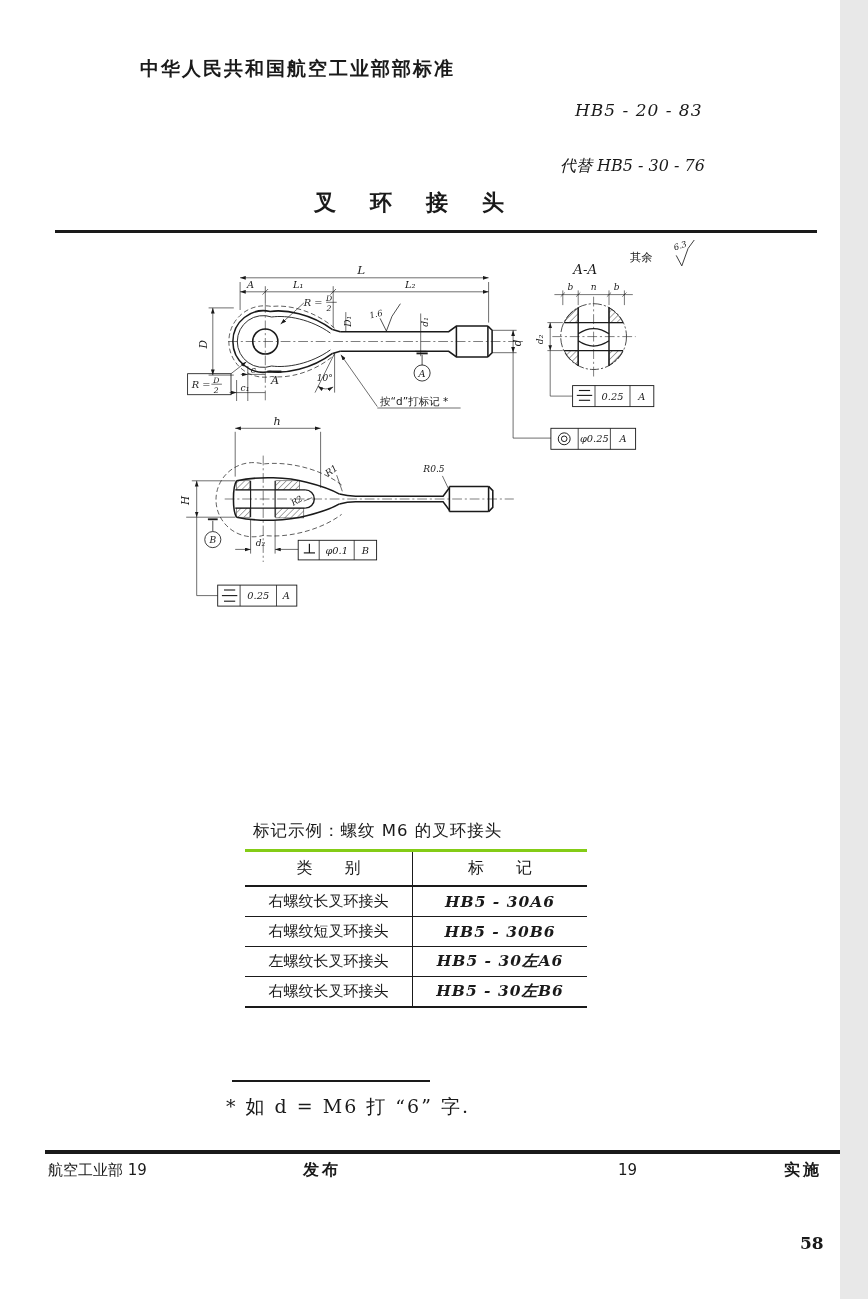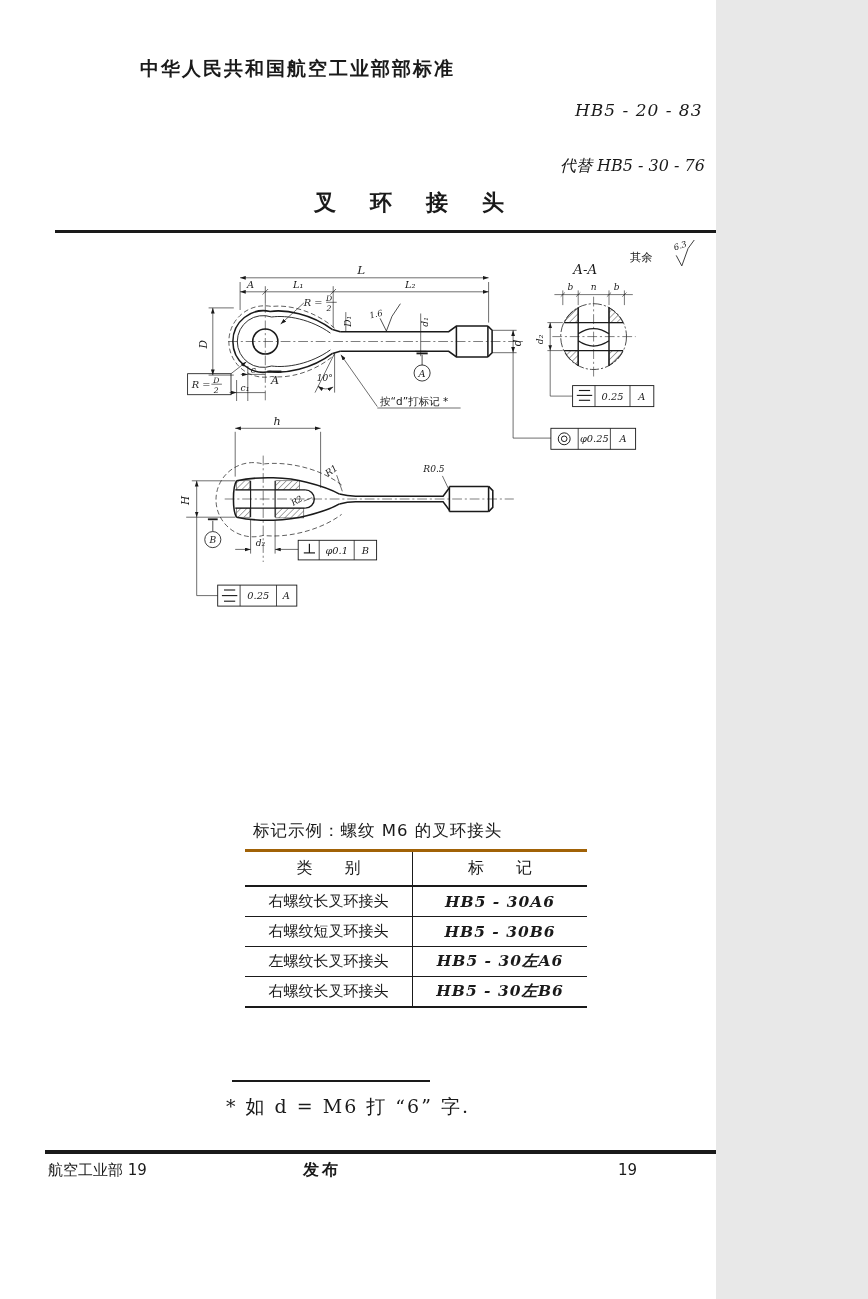--- a/index.html
+++ b/index.html
@@ -1,28 +1,28 @@
 <!DOCTYPE html>
 <html><head>
 <meta charset="utf-8">
 <style>
   html,body{margin:0;padding:0;background:#e8e8e8;}
-  .page{position:relative;width:716px;height:1299px;background:#ffffff;overflow:hidden;
+  .page{position:relative;width:840px;height:1299px;background:#ffffff;overflow:hidden;
         font-family:"DejaVu Sans",sans-serif;color:#1a1a1a;}
   .abs{position:absolute;}
   .hdr{left:140px;top:56px;font-size:19px;font-weight:bold;letter-spacing:2px;}
   .stdno{left:575px;top:100px;font-size:17px;font-style:italic;font-family:"DejaVu Serif",serif;letter-spacing:1px;}
   .replaces{left:560px;top:156px;font-size:16px;font-style:italic;font-family:"DejaVu Serif",serif;text-align:right;}
   .title{left:314px;top:188px;font-size:22px;font-weight:bold;letter-spacing:34px;}
   .rule{background:#1a1a1a;}
   .top-rule{left:55px;top:230px;width:762px;height:3px;}
   
   .table-wrap{left:245px;top:820px;width:342px;}
   .tbl-heading{font-size:16.5px;letter-spacing:1px;margin:0 0 7px 8px;font-weight:500;}
-  table.spec{border-collapse:collapse;width:342px;border-top:3px solid #a16207;border-bottom:2.5px solid #1a1a1a;}
+  table.spec{border-collapse:collapse;width:342px;border-top:3px solid #84cc16;border-bottom:2.5px solid #1a1a1a;}
   table.spec th,table.spec td{height:29px;padding:0;text-align:center;font-weight:normal;}
   table.spec thead th{height:33px;font-size:16px;border-bottom:2px solid #1a1a1a;}
   table.spec td{font-size:15px;border-bottom:1.5px solid #1a1a1a;}
   table.spec tr>*:first-child{width:167px;border-right:1.5px solid #1a1a1a;}
   table.spec td.desig{font-family:"DejaVu Serif",serif;font-style:italic;font-size:15.5px;letter-spacing:1px;font-weight:bold;}
   .footnote-line{left:232px;top:1080px;width:198px;height:2px;}
   .footnote{left:226px;top:1094px;font-size:19px;font-family:"DejaVu Serif",serif;letter-spacing:2px;}
   .footer-rule{left:45px;top:1150px;width:800px;height:3.5px;}
   .f-issuer{left:48px;top:1161px;font-size:15px;}
   .f-publish{left:303px;top:1160px;font-size:16px;font-weight:bold;letter-spacing:3px;}

